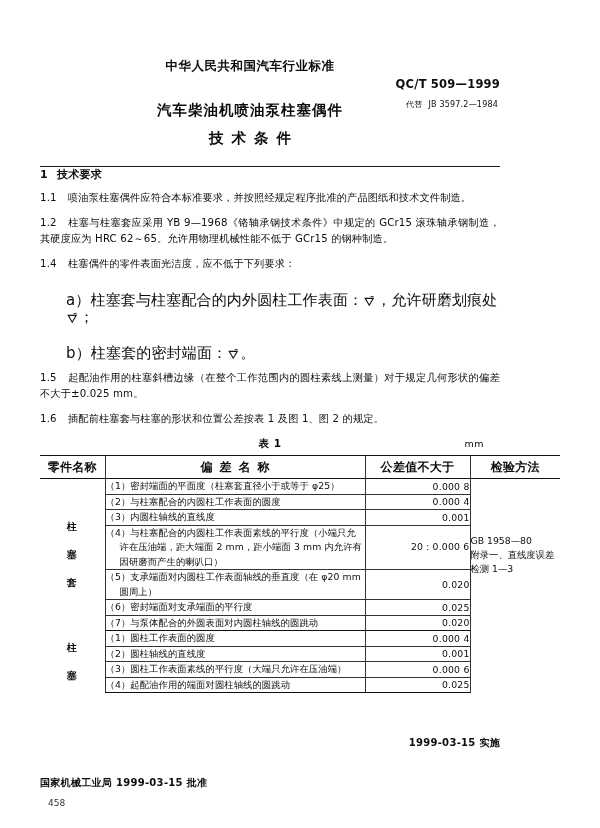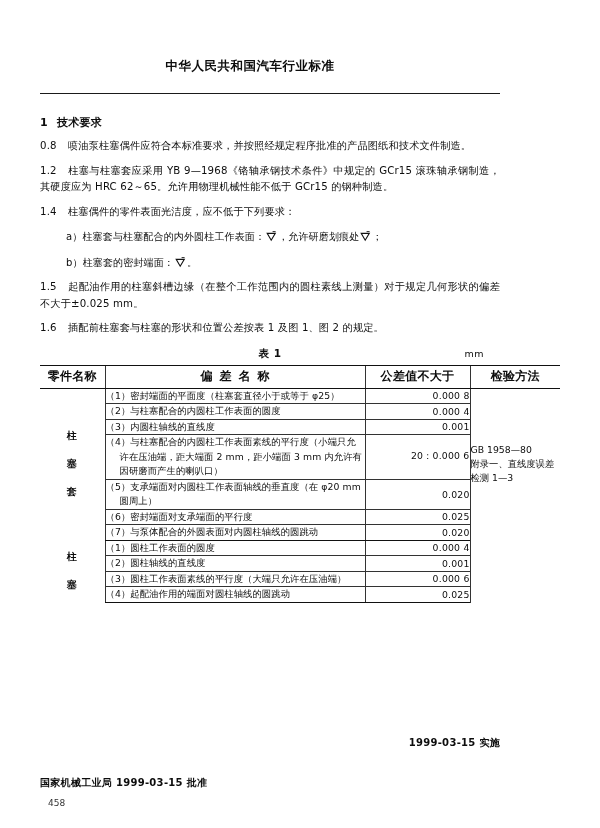--- a/index.html
+++ b/index.html
@@ -74,40 +74,40 @@
   .hrule {
     height: 1px;
     background: #1a1a1a;
     margin-top: 18px;
   }
 
   
   .sec-head {
     font-size: 11px;
     font-weight: bold;
-    margin-top: 21px;
+    margin-top: 0;
     letter-spacing: 0.3px;
   }
   .sec-head .num { margin-right: 9px; }
 
   .clause {
     font-size: 10.2px;
     line-height: 16.5px;
     margin-top: 8px;
     text-align: justify;
     letter-spacing: 0.15px;
   }
   .clause .cnum {
     display: inline-block;
     min-width: 28px;
   }
   .sub {
-    font-size: 10px;
+    font-size: 15px;
     line-height: 16.5px;
-    margin-top: 9px;
+    margin-top: 20px;
     padding-left: 26px;
     letter-spacing: 0.15px;
   }
   .tri {
     display: inline-block;
     position: relative;
     width: 11px;
     height: 11px;
     vertical-align: -2px;
     margin: 0 1px;
@@ -208,29 +208,37 @@
     text-align: center;
   }
 </style>
 </head>
 <body>
 
 <div class="page">
 
   <div class="hdr-std-name">中华人民共和国汽车行业标准</div>
 
+  <div class="title-block">
+    <div class="std-code">QC/T 509—1999</div>
+    <div class="std-replaces">
+      <span class="lbl">代替</span><span>JB 3597.2—1984</span>
+    </div>
+    <div class="doc-title">汽车柴油机喷油泵柱塞偶件</div>
+    <div class="doc-subtitle">技术条件</div>
+  </div>
 
   <div class="hrule"></div>
 
   <div class="sec-head">
     <span class="num">1</span><span>技术要求</span>
   </div>
 
   <div class="clause">
-    <span class="cnum">0.8</span><span>喷油泵柱塞偶件应符合本标准要求，并按照经规定程序批准的产品图纸和技术文件制造。</span>
+    <span class="cnum">1.1</span><span>喷油泵柱塞偶件应符合本标准要求，并按照经规定程序批准的产品图纸和技术文件制造。</span>
   </div>
   <div class="clause">
     <span class="cnum">1.2</span><span>柱塞与柱塞套应采用 YB 9—1968《铬轴承钢技术条件》中规定的 GCr15 滚珠轴承钢制造，其硬度应为 HRC 62～65。允许用物理机械性能不低于 GCr15 的钢种制造。</span>
   </div>
   <div class="clause">
     <span class="cnum">1.4</span><span>柱塞偶件的零件表面光洁度，应不低于下列要求：</span>
   </div>
 
   <div class="sub">
     <span>a）</span><span>柱塞套与柱塞配合的内外圆柱工作表面：</span><span class="tri"><svg width="11" height="11" viewBox="0 0 11 11">

